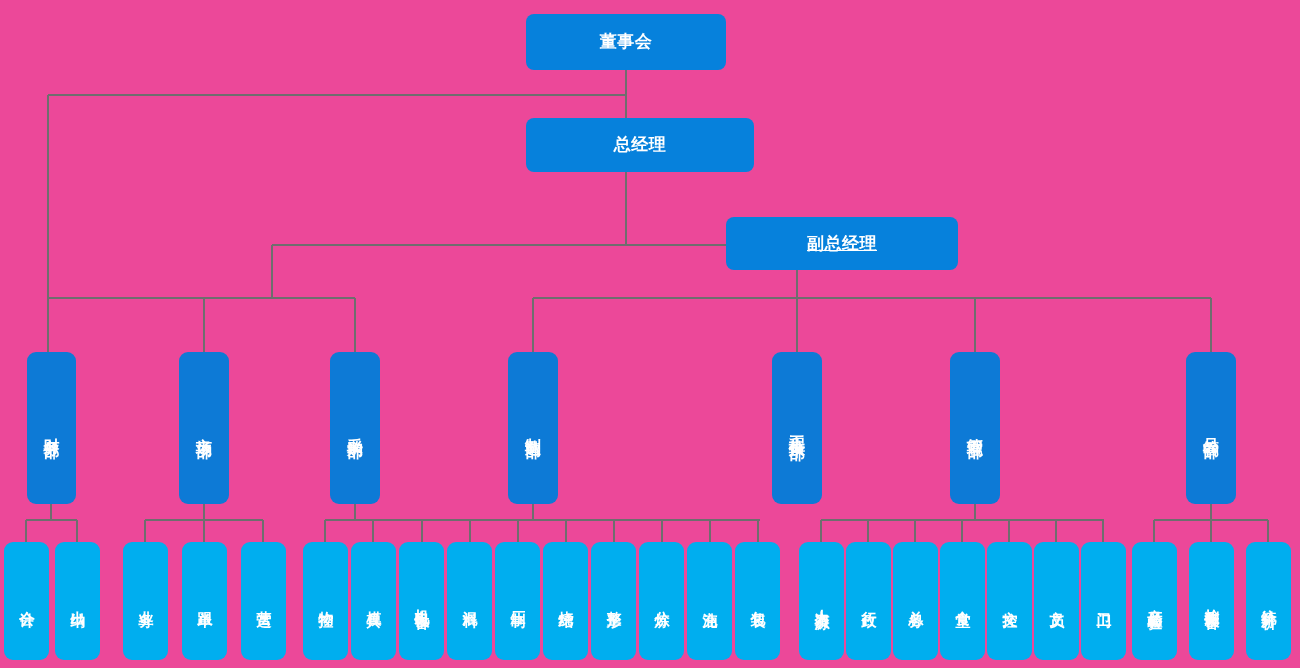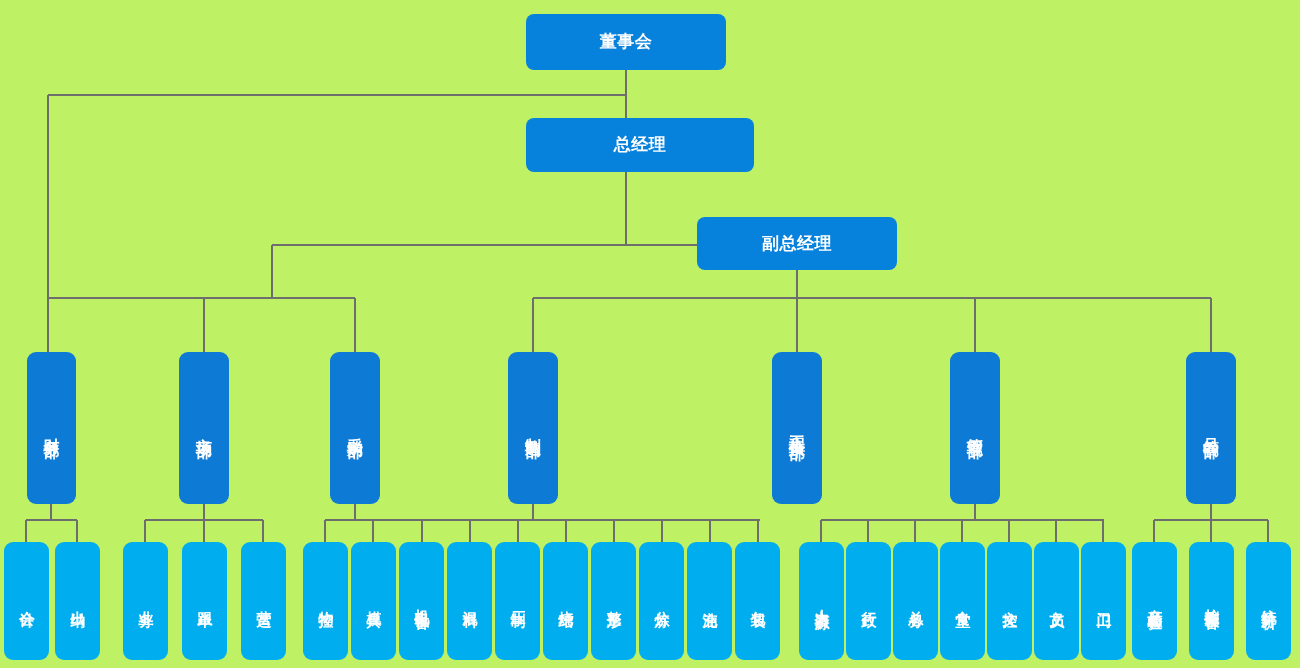--- a/index.html
+++ b/index.html
@@ -7,21 +7,21 @@
     padding: 0;
     background: #ffffff;
   }
   body {
     font-family: "DejaVu Sans", "Liberation Sans", sans-serif;
   }
   #chart {
     position: relative;
     width: 1300px;
     height: 668px;
-    background: #bef264;
+    background: #ec4899;
     overflow: hidden;
   }
   svg.connectors {
     position: absolute;
     left: 0;
     top: 0;
     width: 1300px;
     height: 668px;
     pointer-events: none;
   }
@@ -135,21 +135,21 @@
   </svg>
 
   <div class="node node-exec" style="left:526px; top:14px; width:200px; height:56px;">
     <span>董事会</span>
   </div>
 
   <div class="node node-exec" style="left:526px; top:118px; width:228px; height:54px;">
     <span>总经理</span>
   </div>
 
-  <div class="node node-exec" style="left:697px; top:217px; width:200px; height:53px;">
+  <div class="node node-exec" style="left:726px; top:217px; width:232px; height:53px;text-decoration:underline;">
     <span>副总经理</span>
   </div>
 
   <div class="node node-dept" style="left:27px; top:352px; width:49px; height:152px;">
     <span class="vert-label">财务部</span>
   </div>
 
   <div class="node node-dept" style="left:179px; top:352px; width:50px; height:152px;">
     <span class="vert-label">市场部</span>
   </div>

